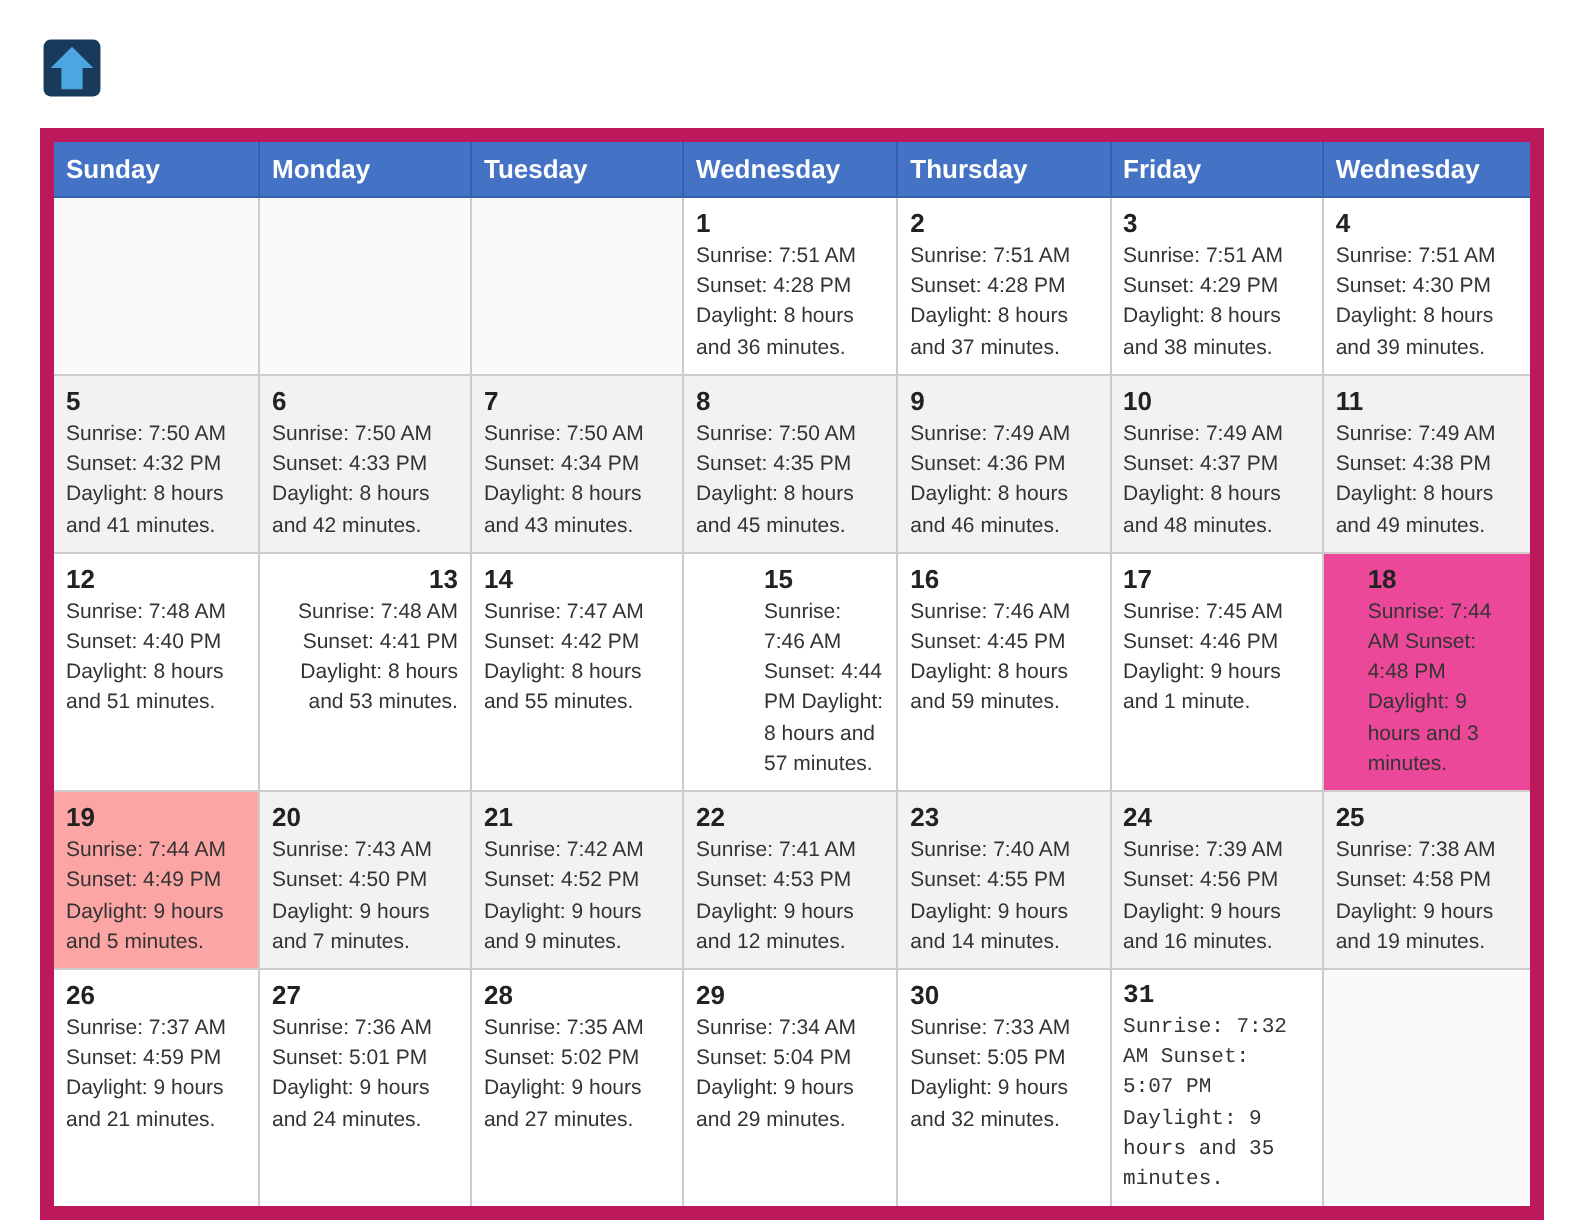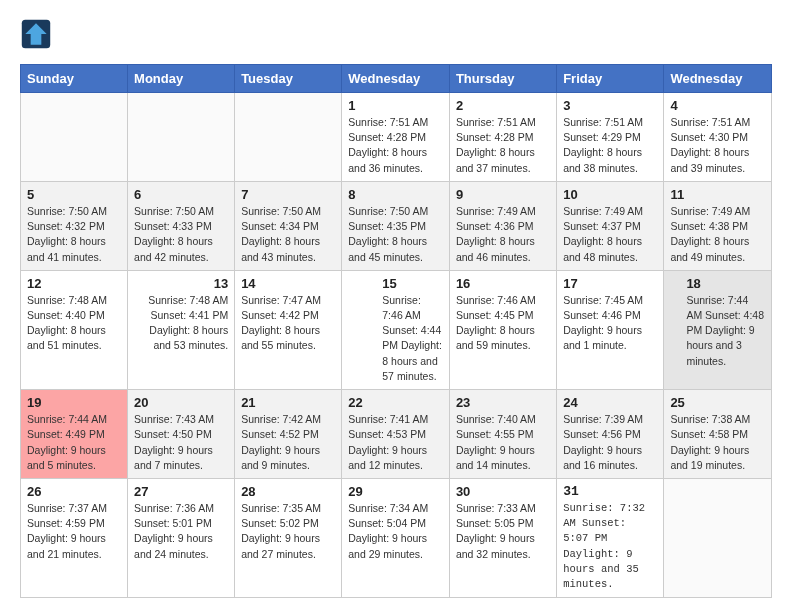--- a/index.html
+++ b/index.html
@@ -46,21 +46,21 @@
       font-weight: bold;
       color: #1a1a2e;
     }
     .location {
       font-size: 15px;
       color: #444;
     }
     .calendar {
       width: 100%;
       border-collapse: collapse;
-      border: 1px solid #be185d;
+      border: 7px solid #be185d;
     }
     .calendar th {
       background: #4472c4;
       color: #fff;
       font-size: 13px;
       font-weight: bold;
       padding: 6px 6px;
       text-align: left;
       border: 1px solid #3560b0;
     }
@@ -232,21 +232,21 @@
             <div class="day-info">Sunrise: 7:46 AM
 Sunset: 4:45 PM
 Daylight: 8 hours and 59 minutes.</div>
           </td>
           <td style="background: rgb(255, 255, 255);">
             <span class="day-num">17</span>
             <div class="day-info">Sunrise: 7:45 AM
 Sunset: 4:46 PM
 Daylight: 9 hours and 1 minute.</div>
           </td>
-          <td style="background: #e5e5e5; padding-left: 22px;">
+          <td style="background: #ec4899; padding-left: 22px;">
             <span class="day-num">18</span>
             <div class="day-info">Sunrise: 7:44 AM
 Sunset: 4:48 PM
 Daylight: 9 hours and 3 minutes.</div>
           </td>
         </tr>
         <tr>
           <td style="background: #fca5a5;">
             <span class="day-num">19</span>
             <div class="day-info">Sunrise: 7:44 AM

